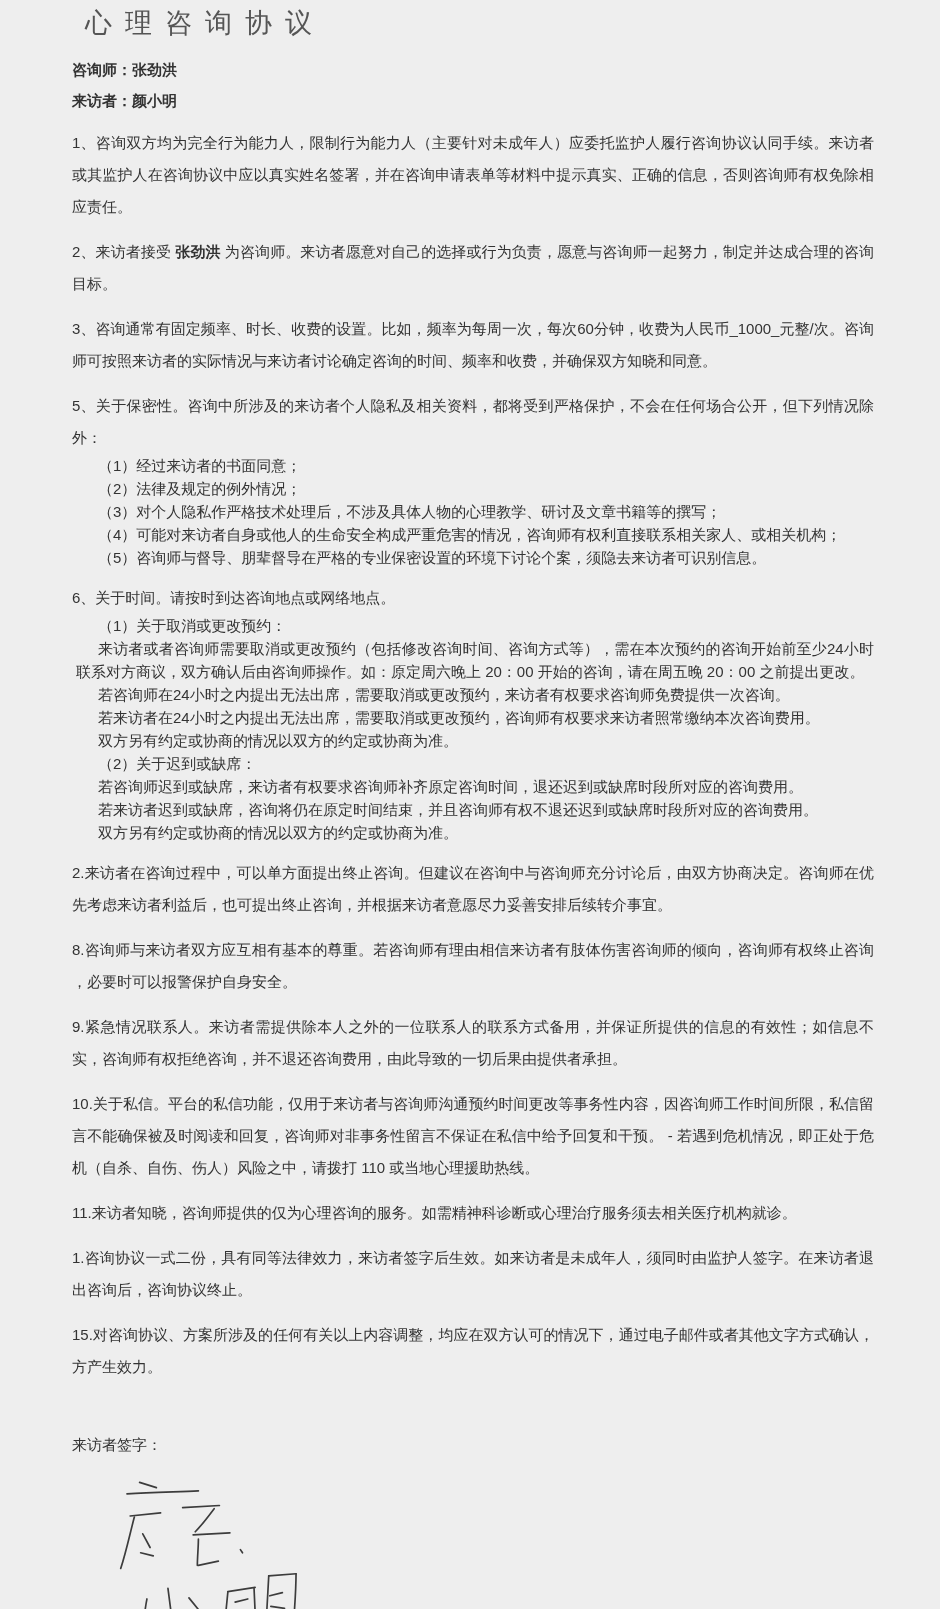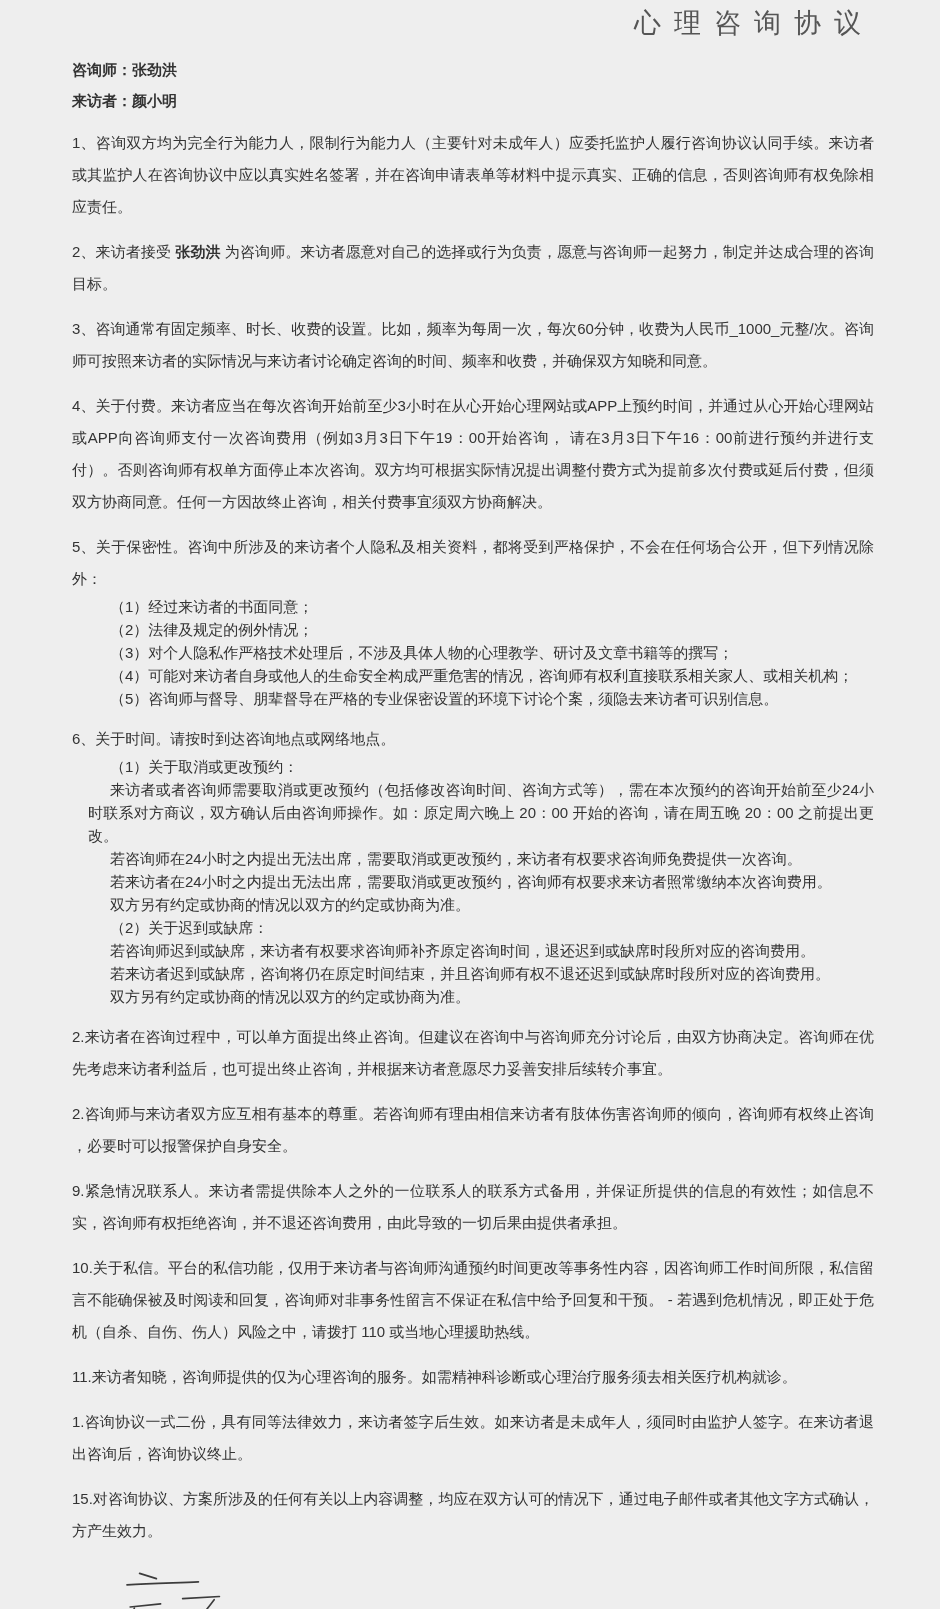--- a/index.html
+++ b/index.html
@@ -9,21 +9,21 @@
     height: 1609px;
     overflow: hidden;
     background: #eeeeee;
     color: #333333;
     font-family: "Liberation Sans", "DejaVu Sans", sans-serif;
   }
   .doc {
     padding: 0 66px 0 72px;
   }
   .title {
-    text-align: right;
+    text-align: left;
     font-size: 27px;
     font-weight: 400;
     color: #555555;
     letter-spacing: 13px;
     text-indent: 13px;
     margin: 6px 0 20px 0;
     line-height: 34px;
   }
   .party {
     font-size: 15px;
@@ -34,21 +34,21 @@
     font-family: Liberation Mono, monospace;
   }
   .para {
     font-size: 15px;
     line-height: 32px;
     margin: 13px 0;
     color: #333333;
     text-align: justify;
   }
   .para strong { font-weight: 700; }
-  .subwrap { margin: 0 0 13px 16px; }
+  .subwrap { margin: 0 0 13px 4px; }
   .sub {
     font-size: 15px;
     line-height: 23px;
     margin: 0;
     text-indent: 22px;
     color: #333333;
     text-align: justify;
   }
   .para.tight { margin-bottom: 0; }
   .sign-label {
@@ -81,21 +81,20 @@
 
   <p class="party"><span>咨询师：</span><span>张劲洪</span></p>
   <p class="party"><span>来访者：</span><span>颜小明</span></p>
 
   <p class="para">1、咨询双方均为完全行为能力人，限制行为能力人（主要针对未成年人）应委托监护人履行咨询协议认同手续。来访者或其监护人在咨询协议中应以真实姓名签署，并在咨询申请表单等材料中提示真实、正确的信息，否则咨询师有权免除相应责任。</p>
 
   <p class="para"><span>2、来访者接受 </span><strong>张劲洪</strong><span> 为咨询师。来访者愿意对自己的选择或行为负责，愿意与咨询师一起努力，制定并达成合理的咨询目标。</span></p>
 
   <p class="para">3、咨询通常有固定频率、时长、收费的设置。比如，频率为每周一次，每次60分钟，收费为人民币_1000_元整/次。咨询师可按照来访者的实际情况与来访者讨论确定咨询的时间、频率和收费，并确保双方知晓和同意。</p>
 
-  <p class="para">4、关于付费。来访者应当在每次咨询开始前至少3小时在从心开始心理网站或APP上预约时间，并通过从心开始心理网站或APP向咨询师支付一次咨询费用（例如3月3日下午19：00开始咨询， 请在3月3日下午16：00前进行预约并进行支付）。否则咨询师有权单方面停止本次咨询。双方均可根据实际情况提出调整付费方式为提前多次付费或延后付费，但须双方协商同意。任何一方因故终止咨询，相关付费事宜须双方协商解决。</p>
 
   <p class="para tight">5、关于保密性。咨询中所涉及的来访者个人隐私及相关资料，都将受到严格保护，不会在任何场合公开，但下列情况除外：</p>
   <div class="subwrap">
     <p class="sub">（1）经过来访者的书面同意；</p>
     <p class="sub">（2）法律及规定的例外情况；</p>
     <p class="sub">（3）对个人隐私作严格技术处理后，不涉及具体人物的心理教学、研讨及文章书籍等的撰写；</p>
     <p class="sub">（4）可能对来访者自身或他人的生命安全构成严重危害的情况，咨询师有权利直接联系相关家人、或相关机构；</p>
     <p class="sub">（5）咨询师与督导、朋辈督导在严格的专业保密设置的环境下讨论个案，须隐去来访者可识别信息。</p>
   </div>
 
@@ -106,27 +105,28 @@
     <p class="sub">若咨询师在24小时之内提出无法出席，需要取消或更改预约，来访者有权要求咨询师免费提供一次咨询。</p>
     <p class="sub">若来访者在24小时之内提出无法出席，需要取消或更改预约，咨询师有权要求来访者照常缴纳本次咨询费用。</p>
     <p class="sub">双方另有约定或协商的情况以双方的约定或协商为准。</p>
     <p class="sub">（2）关于迟到或缺席：</p>
     <p class="sub">若咨询师迟到或缺席，来访者有权要求咨询师补齐原定咨询时间，退还迟到或缺席时段所对应的咨询费用。</p>
     <p class="sub">若来访者迟到或缺席，咨询将仍在原定时间结束，并且咨询师有权不退还迟到或缺席时段所对应的咨询费用。</p>
     <p class="sub">双方另有约定或协商的情况以双方的约定或协商为准。</p>
   </div>
 
   <p class="para">2.来访者在咨询过程中，可以单方面提出终止咨询。但建议在咨询中与咨询师充分讨论后，由双方协商决定。咨询师在优先考虑来访者利益后，也可提出终止咨询，并根据来访者意愿尽力妥善安排后续转介事宜。</p>
-  <p class="para">2.咨询师与来访者双方应互相有基本的尊重。若咨询师有理由相信来访者有肢体伤害咨询师的倾向，咨询师有权终止咨询 ，必要时可以报警保护自身安全。</p>
+  <p class="para">8.咨询师与来访者双方应互相有基本的尊重。若咨询师有理由相信来访者有肢体伤害咨询师的倾向，咨询师有权终止咨询 ，必要时可以报警保护自身安全。</p>
   <p class="para">9.紧急情况联系人。来访者需提供除本人之外的一位联系人的联系方式备用，并保证所提供的信息的有效性；如信息不实，咨询师有权拒绝咨询，并不退还咨询费用，由此导致的一切后果由提供者承担。</p>
   <p class="para">10.关于私信。平台的私信功能，仅用于来访者与咨询师沟通预约时间更改等事务性内容，因咨询师工作时间所限，私信留言不能确保被及时阅读和回复，咨询师对非事务性留言不保证在私信中给予回复和干预。 - 若遇到危机情况，即正处于危机（自杀、自伤、伤人）风险之中，请拨打 110 或当地心理援助热线。</p>
   <p class="para">11.来访者知晓，咨询师提供的仅为心理咨询的服务。如需精神科诊断或心理治疗服务须去相关医疗机构就诊。</p>
   <p class="para">1.咨询协议一式二份，具有同等法律效力，来访者签字后生效。如来访者是未成年人，须同时由监护人签字。在来访者退出咨询后，咨询协议终止。</p>
   <p class="para">15.对咨询协议、方案所涉及的任何有关以上内容调整，均应在双方认可的情况下，通过电子邮件或者其他文字方式确认，方产生效力。</p>
 
+  <p class="sign-label">来访者签字：</p>
 
   <div class="signature-box">
 
     <svg width="190" height="168" viewBox="55 20 180 160">
       <g fill="none" stroke="#3c3c3c" stroke-width="1.6" stroke-linecap="round" stroke-linejoin="round">
         <path d="M77,28 L93,33"></path>
         <path d="M65,39 C88,37.5 112,37 133,36"></path>
         <path d="M68,60 L97,57"></path>
         <path d="M72,61 C68,76 64,95 59,110"></path>
         <path d="M80,77 L87,90"></path>

